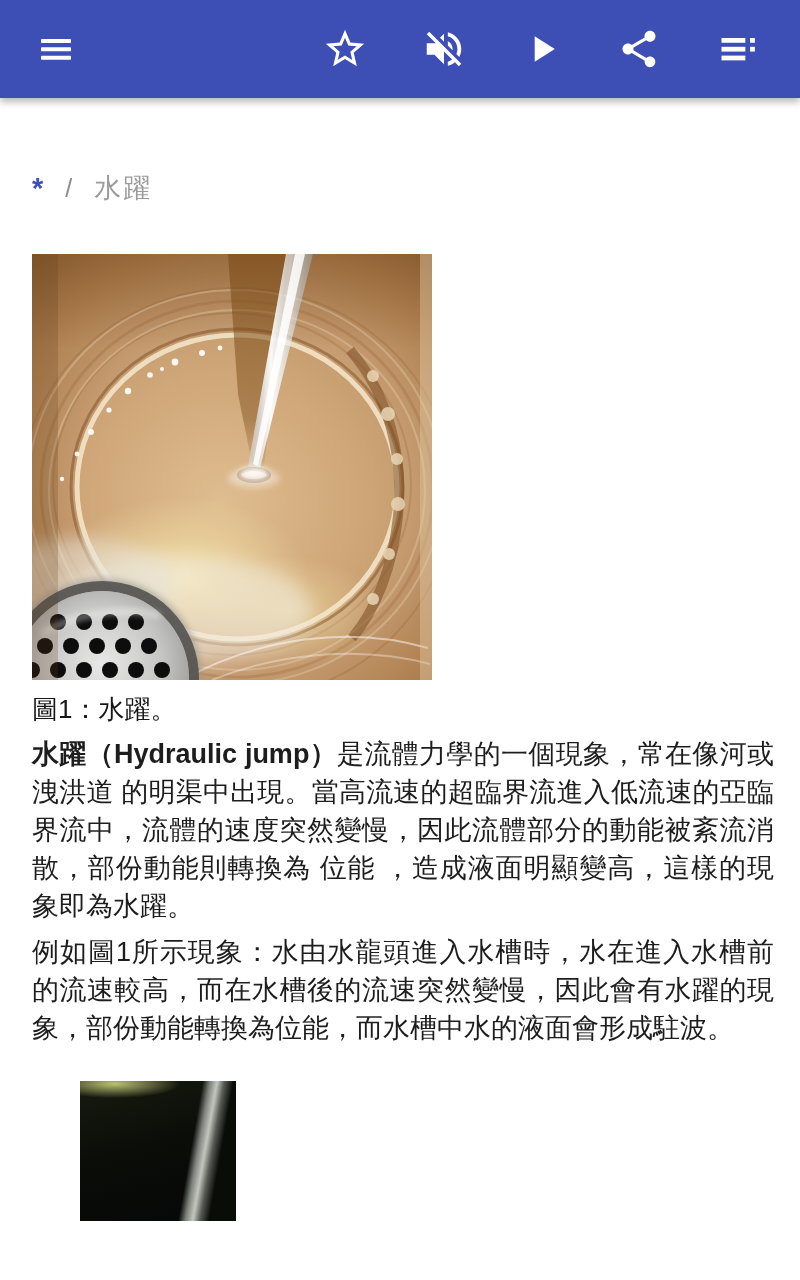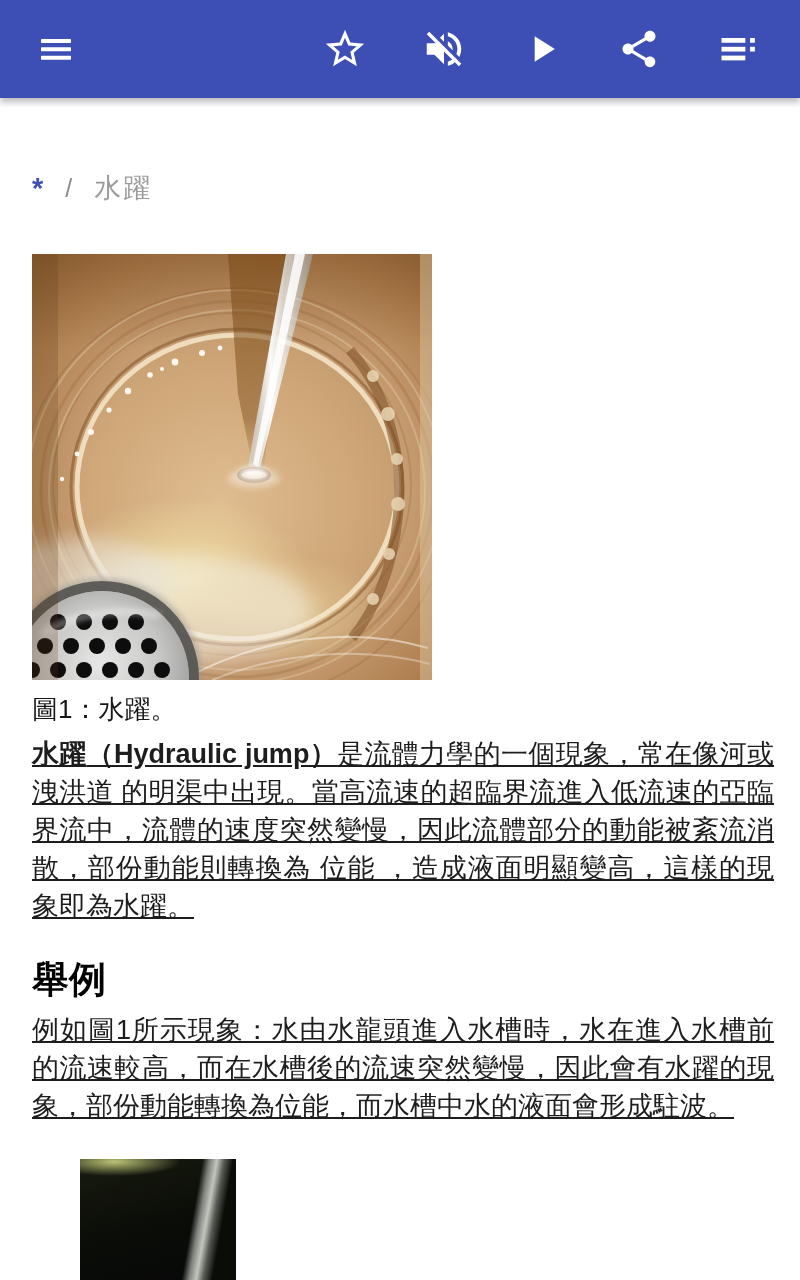--- a/index.html
+++ b/index.html
@@ -25,21 +25,21 @@
   .breadcrumb { display:flex; align-items:center; font-size:27px; }
   .breadcrumb .home { color:#3F51B5; font-size:29px; font-weight:bold; text-decoration:none; }
   .breadcrumb .sep  { color:#8d8d8d; margin:0 22px; font-size:25px; }
   .breadcrumb .cur  { color:#9b9b9b; letter-spacing:2px; }
 
   figure.mainfig { margin-top:48px; width:332px; }
   .photo-frame { width:400px; height:426px; overflow:hidden; }
   figcaption { margin-top:12px; font-size:26px; color:#161616; }
 
   p.body-text { font-size:27px; line-height:38px; color:#1d1d1d; margin-top:8px;
-                text-align:justify;text-decoration:underline; }
+                text-align:justify; }
   p.body-text b { font-weight:bold; }
   .section-body { margin-top:12px; }
 
   h2.sect { font-size:37px; font-weight:bold; color:#000; margin-top:32px; line-height:46px; }
 
   
   .gallery { margin-top:34px; padding-left:48px; }
   .gallery-thumb {
     width:156px; height:140px;
     background:
@@ -233,21 +233,20 @@
 
         <rect x="388" width="12" height="426" fill="#e3c9a4" opacity=".45"></rect>
         <rect width="26" height="426" fill="#5f3a18" opacity=".22"></rect>
       </svg>
     </div>
     <figcaption>圖1：水躍。</figcaption>
   </figure>
 
   <p class="body-text"><b>水躍</b><b>（Hydraulic jump）</b><span>是流體力學的一個現象，常在像河或 洩洪道 的明渠中出現。當高流速的超臨界流進入低流速的亞臨界流中，流體的速度突然變慢，因此流體部分的動能被紊流消散，部份動能則轉換為 位能 ，造成液面明顯變高，這樣的現象即為水躍。</span></p>
 
-  <h2 class="sect">舉例</h2>
   <p class="body-text section-body">例如圖1所示現象：水由水龍頭進入水槽時，水在進入水槽前的流速較高，而在水槽後的流速突然變慢，因此會有水躍的現象，部份動能轉換為位能，而水槽中水的液面會形成駐波。</p>
 
 
   <div class="gallery">
     <div class="gallery-thumb"></div>
   </div>
 
 </main>
 
 </body></html>

